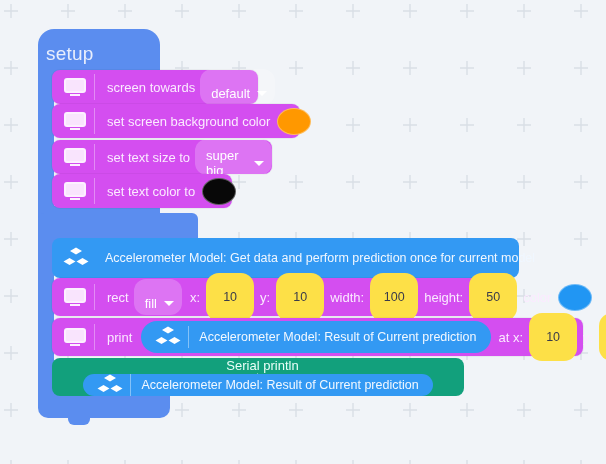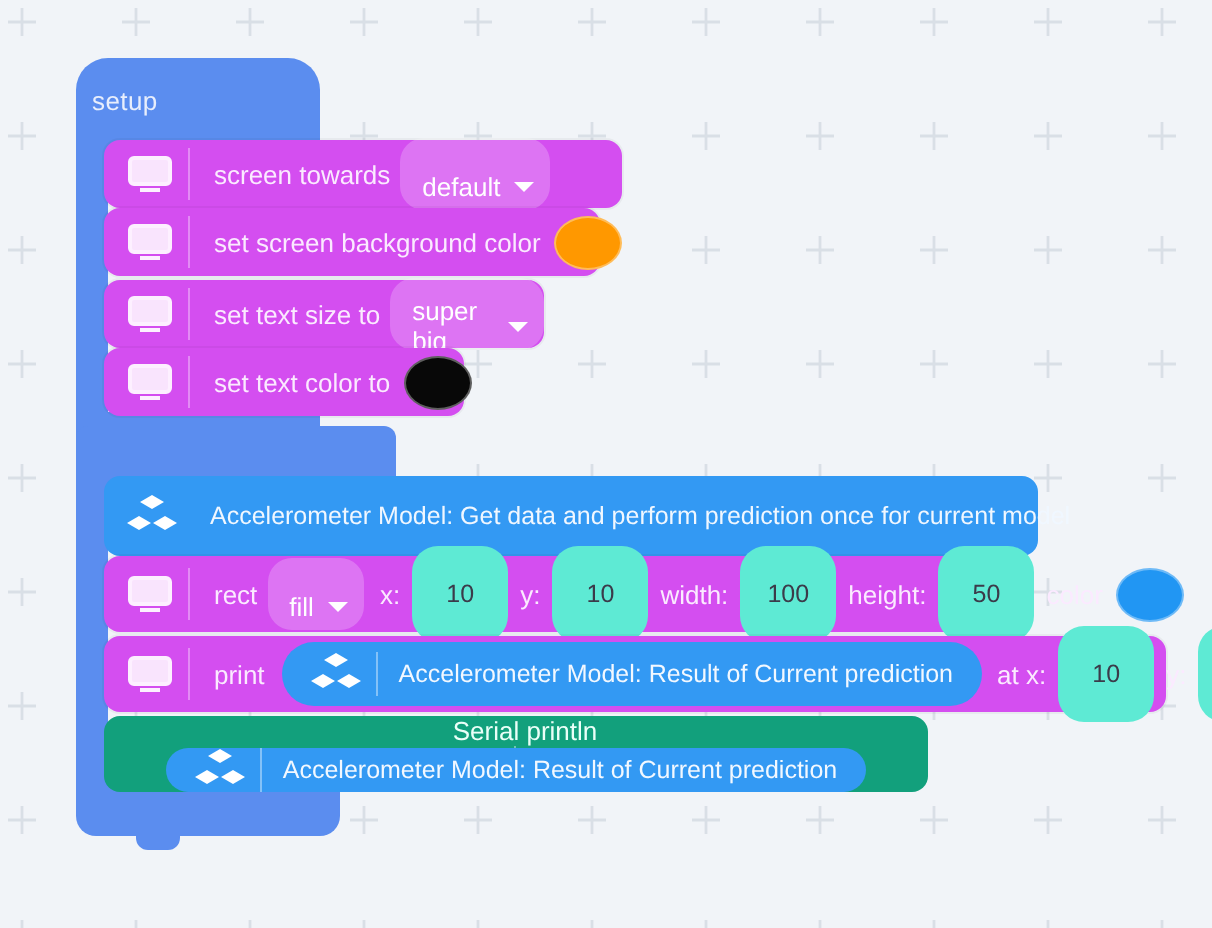--- a/index.html
+++ b/index.html
@@ -19,21 +19,21 @@
   
   .blk{position:absolute;box-sizing:border-box;}
 
   
   .hat{
     background:#5b8def;
     border-radius:14px 14px 6px 6px;
   }
 
   .label-white{
-    color:#e8eefc;font-size:13px;line-height:1;
+    color:#e8eefc;font-size:19px;line-height:1;
     position:absolute;letter-spacing:.2px;
   }
 
   
   .purple{
     background:#d44ef0;
     border-radius:8px;
     display:flex;align-items:center;
     color:#fdf0ff;
     font-size:13px;
@@ -79,21 +79,21 @@
     padding:12px 8px 0 11px;color:#fff;font-size:13px;
     margin-left:2px;
   }
   .dd .car{
     margin-left:7px;width:0;height:0;
     border-left:5px solid transparent;border-right:5px solid transparent;
     border-top:5px solid #fff;
   }
   
   .num{
-    background:#5eead4;color:#3b3b4a;border-radius:13px;
+    background:#fde047;color:#3b3b4a;border-radius:13px;
     height:24px;min-width:34px;padding:12px 7px;
     display:inline-flex;align-items:center;justify-content:center;
     font-size:12.5px;margin:0 3px;
   }
   .lbl{margin:0 3px;color:#fbeaff;font-size:13px;white-space:nowrap;}
   .swatch{
     width:34px;height:27px;border-radius:50%;
     display:inline-block;flex:none;margin:0 4px;
     border:1px solid rgba(255,255,255,.35);box-sizing:border-box;
   }
@@ -113,21 +113,21 @@
   </svg>
 
   <div class="blk hat" style="left:38px;top:29px;width:122px;height:41px;border-radius:16px 16px 0 0;"></div>
   <div class="blk" style="left:38px;top:60px;width:122px;height:14px;background:#5b8def;"></div>
   <div class="label-white" style="left:46px;top:44px;">setup</div>
 
   <div class="blk" style="left:38px;top:68px;width:16px;height:150px;background:#5b8def;"></div>
 
   <div class="blk" style="left:38px;top:206px;width:122px;height:20px;background:#5b8def;border-radius:0 0 8px 8px;"></div>
 
-  <div class="blk purple" style="left:52px;top:70px;width:259px;height:34px;">
+  <div class="blk purple" style="left:52px;top:70px;width:206px;height:34px;">
     <span class="mon">
       <span class="scr"></span>
         <span class="stand"></span>
     </span>
     <span class="sep"></span>
     <span class="lbl">screen towards</span>
     <span class="dd">
       <span>default</span>
       <i class="car"></i>
     </span>

